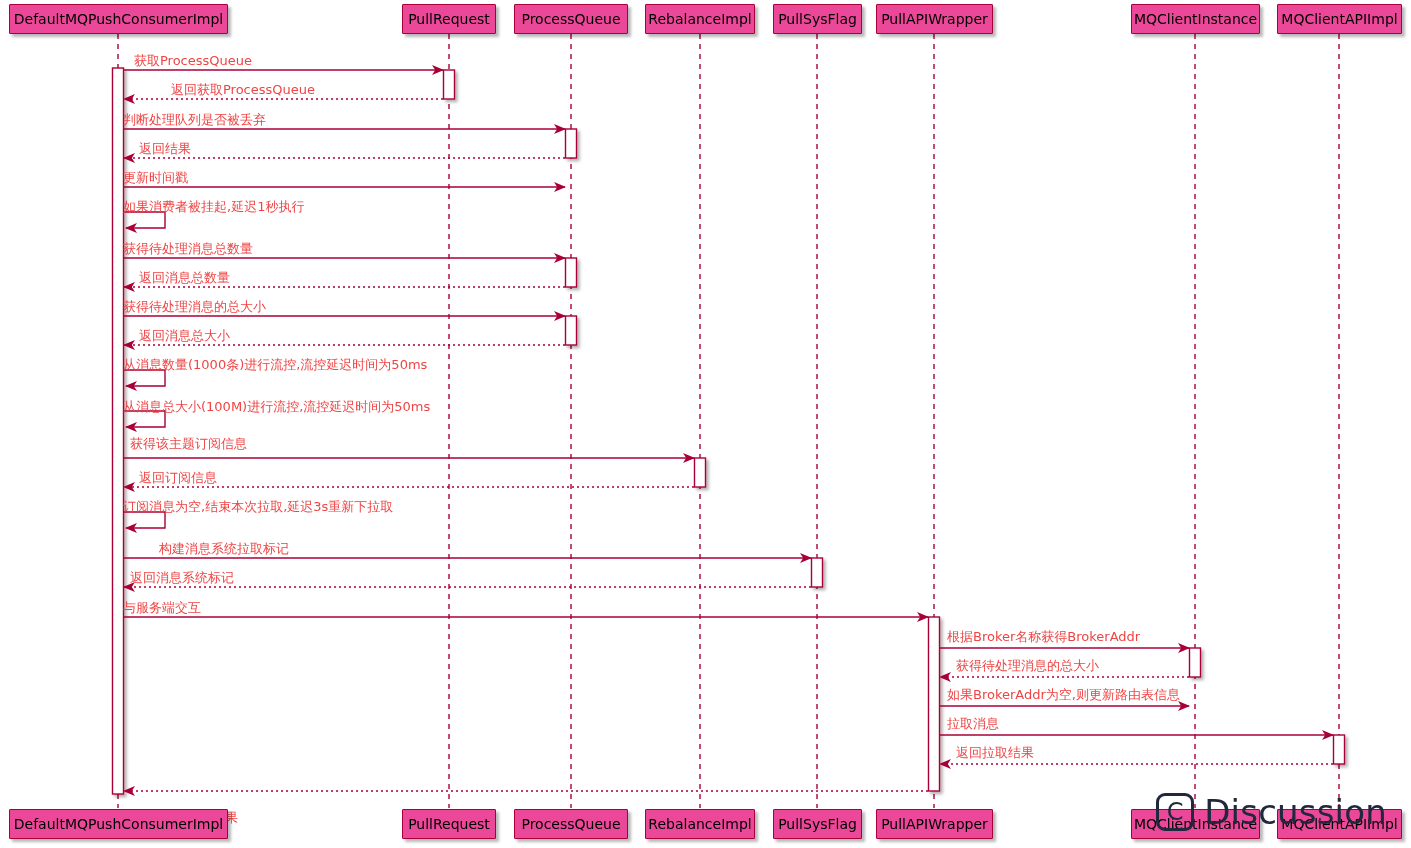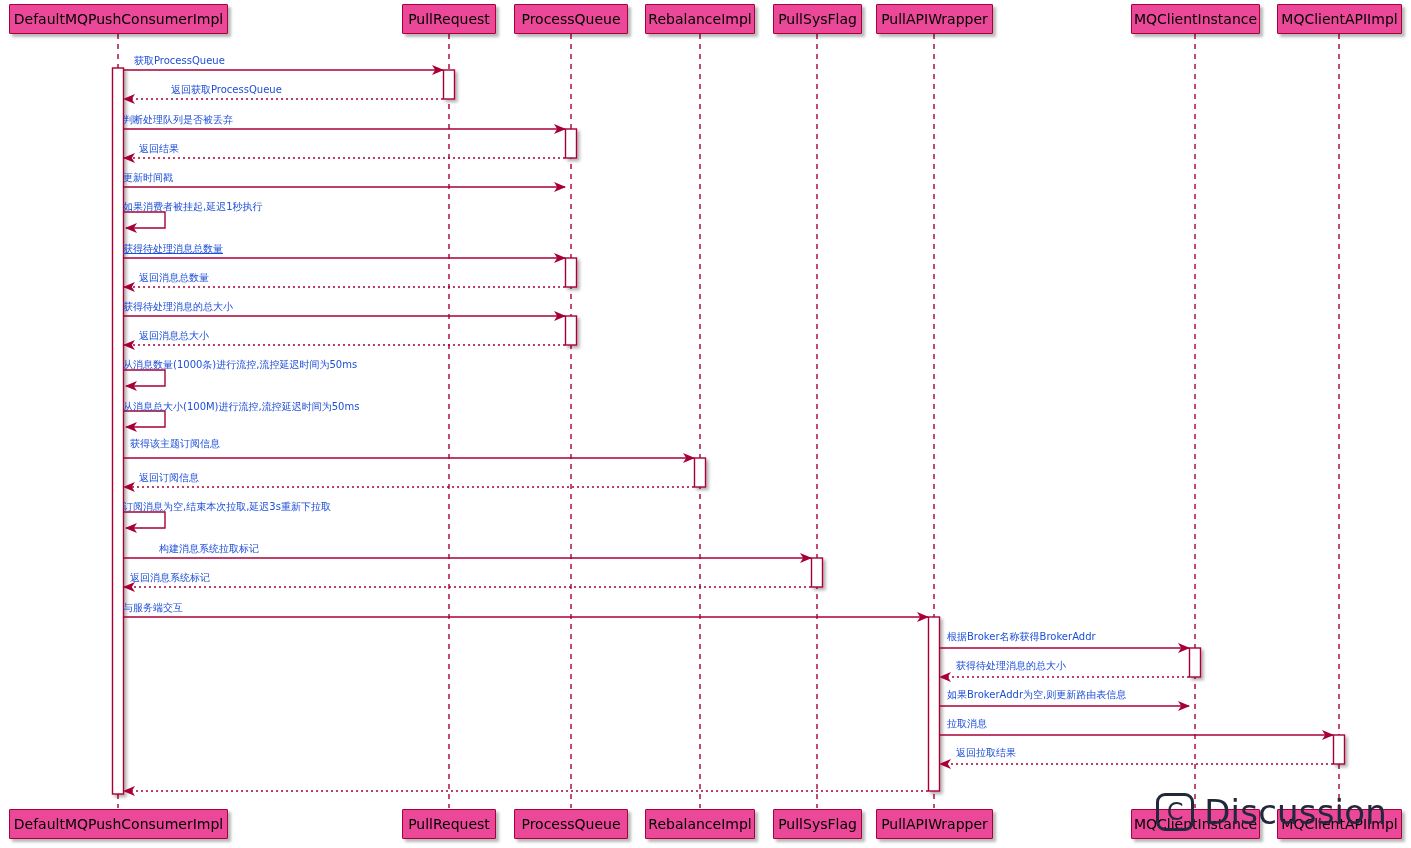--- a/index.html
+++ b/index.html
@@ -35,23 +35,23 @@
     justify-content: center;
     color: #000000;
     font-family: "DejaVu Sans", sans-serif;
     font-size: 14px;
     white-space: nowrap;
     padding: 0 8px;
     z-index: 5;
   }
   .msg-label {
     position: absolute;
-    color: #1d4ed8;
-    font-family: "DejaVu Sans", sans-serif;
-    font-size: 10px;
+    color: #ef4444;
+    font-family: "DejaVu Sans", sans-serif;
+    font-size: 13px;
     white-space: nowrap;
     z-index: 4;
     line-height: 15px;
   }
   #watermark {
     position: absolute;
     right: 24px;
     bottom: 16px;
     display: flex;
     align-items: center;
@@ -211,21 +211,21 @@
       <div class="participant-box" style="left: 1131px; top: 809px; width: 129px; height: 30px;">MQClientInstance</div>
       <div class="participant-box" style="left: 1277px; top: 809px; width: 125px; height: 30px;">MQClientAPIImpl</div>
     </div>
   <div id="labels-layer">
       <div class="msg-label" style="left: 134px; top: 53px;">获取ProcessQueue</div>
       <div class="msg-label" style="left: 139px; top: 82px; margin-left: 32px;">返回获取ProcessQueue</div>
       <div class="msg-label" style="left: 123px; top: 112px;">判断处理队列是否被丢弃</div>
       <div class="msg-label" style="left: 139px; top: 141px;">返回结果</div>
       <div class="msg-label" style="left: 123px; top: 170px;">更新时间戳</div>
       <div class="msg-label" style="left: 123px; top: 199px;">如果消费者被挂起,延迟1秒执行</div>
-      <div class="msg-label" style="left: 123px; top: 241px; text-decoration: underline;">获得待处理消息总数量</div>
+      <div class="msg-label" style="left: 123px; top: 241px;">获得待处理消息总数量</div>
       <div class="msg-label" style="left: 139px; top: 270px;">返回消息总数量</div>
       <div class="msg-label" style="left: 123px; top: 299px;">获得待处理消息的总大小</div>
       <div class="msg-label" style="left: 139px; top: 328px;">返回消息总大小</div>
       <div class="msg-label" style="left: 123px; top: 357px;">从消息数量(1000条)进行流控,流控延迟时间为50ms</div>
       <div class="msg-label" style="left: 123px; top: 399px;">从消息总大小(100M)进行流控,流控延迟时间为50ms</div>
       <div class="msg-label" style="left: 130px; top: 436px;">获得该主题订阅信息</div>
       <div class="msg-label" style="left: 139px; top: 470px;">返回订阅信息</div>
       <div class="msg-label" style="left: 123px; top: 499px;">订阅消息为空,结束本次拉取,延迟3s重新下拉取</div>
       <div class="msg-label" style="left: 123px; top: 541px; padding-left: 36px;">构建消息系统拉取标记</div>
       <div class="msg-label" style="left: 130px; top: 570px;">返回消息系统标记</div>

